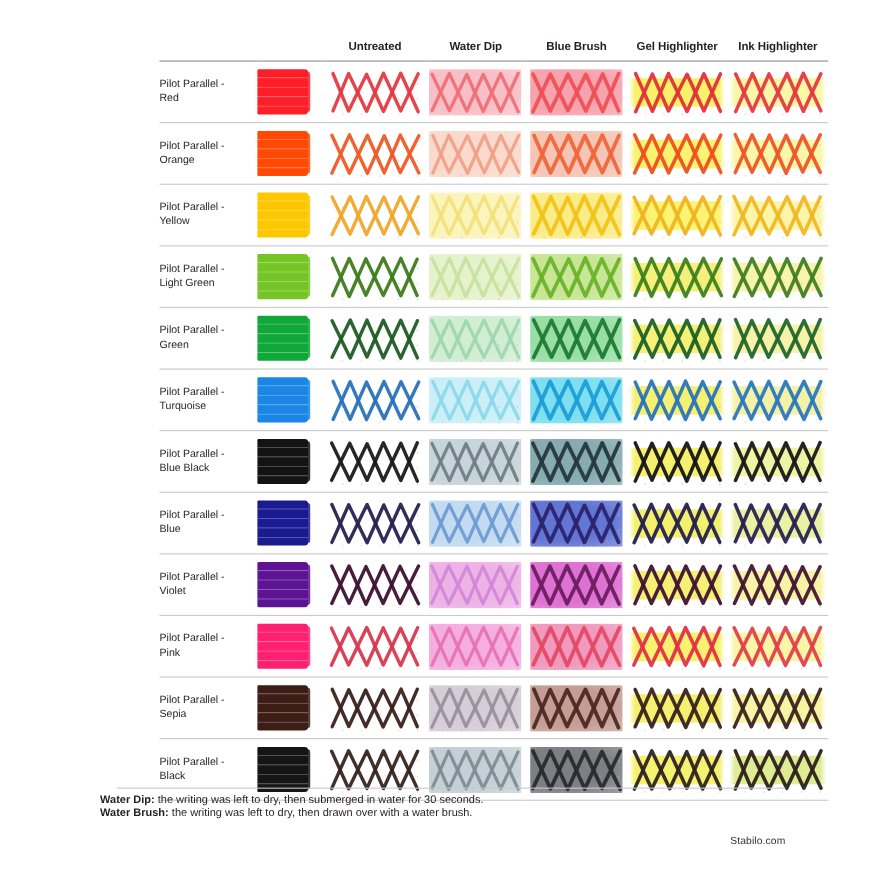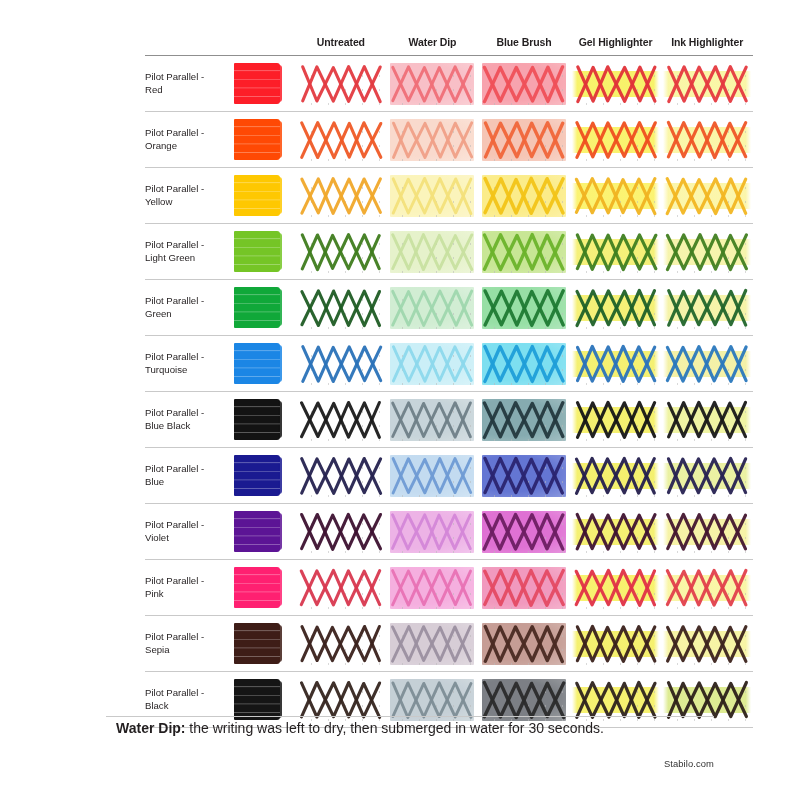--- a/index.html
+++ b/index.html
@@ -83,22 +83,22 @@
     background-image:radial-gradient(circle,#b9b9b9 .6px,transparent .7px);
     background-size:17px 14px;background-position:4px 6px;
     opacity:.55;
   }
 
   
   .foot-rule{
     position:absolute;left:106px;top:716px;width:608px;height:1px;background:#c9c9c9;
   }
   .notes{
-    position:absolute;left:116px;top:722px;width:600px;
-    font-size:14px;line-height:12.4px;color:#231f20;
+    position:absolute;left:91px;top:722px;width:600px;
+    font-size:10px;line-height:12.4px;color:#231f20;
   }
   .notes .lbl{font-weight:bold;}
   .brand{
     position:absolute;right:86px;top:758px;
     font-size:9.4px;color:#333;letter-spacing:.1px;
   }
 </style>
 </head>
 <body>
 
@@ -798,16 +798,17 @@
             </div>
           </td>
         </tr>
       </tbody>
   </table>
 
   <div class="foot-rule"></div>
 
   <div class="notes" id="notes">
       <div><span class="lbl">Water Dip:</span><span> the writing was left to dry, then submerged in water for 30 seconds.</span></div>
+      <div><span class="lbl">Water Brush:</span><span> the writing was left to dry, then drawn over with a water brush.</span></div>
     </div>
 
   <div class="brand">Stabilo.com</div>
 </div>
 
 </body></html>

